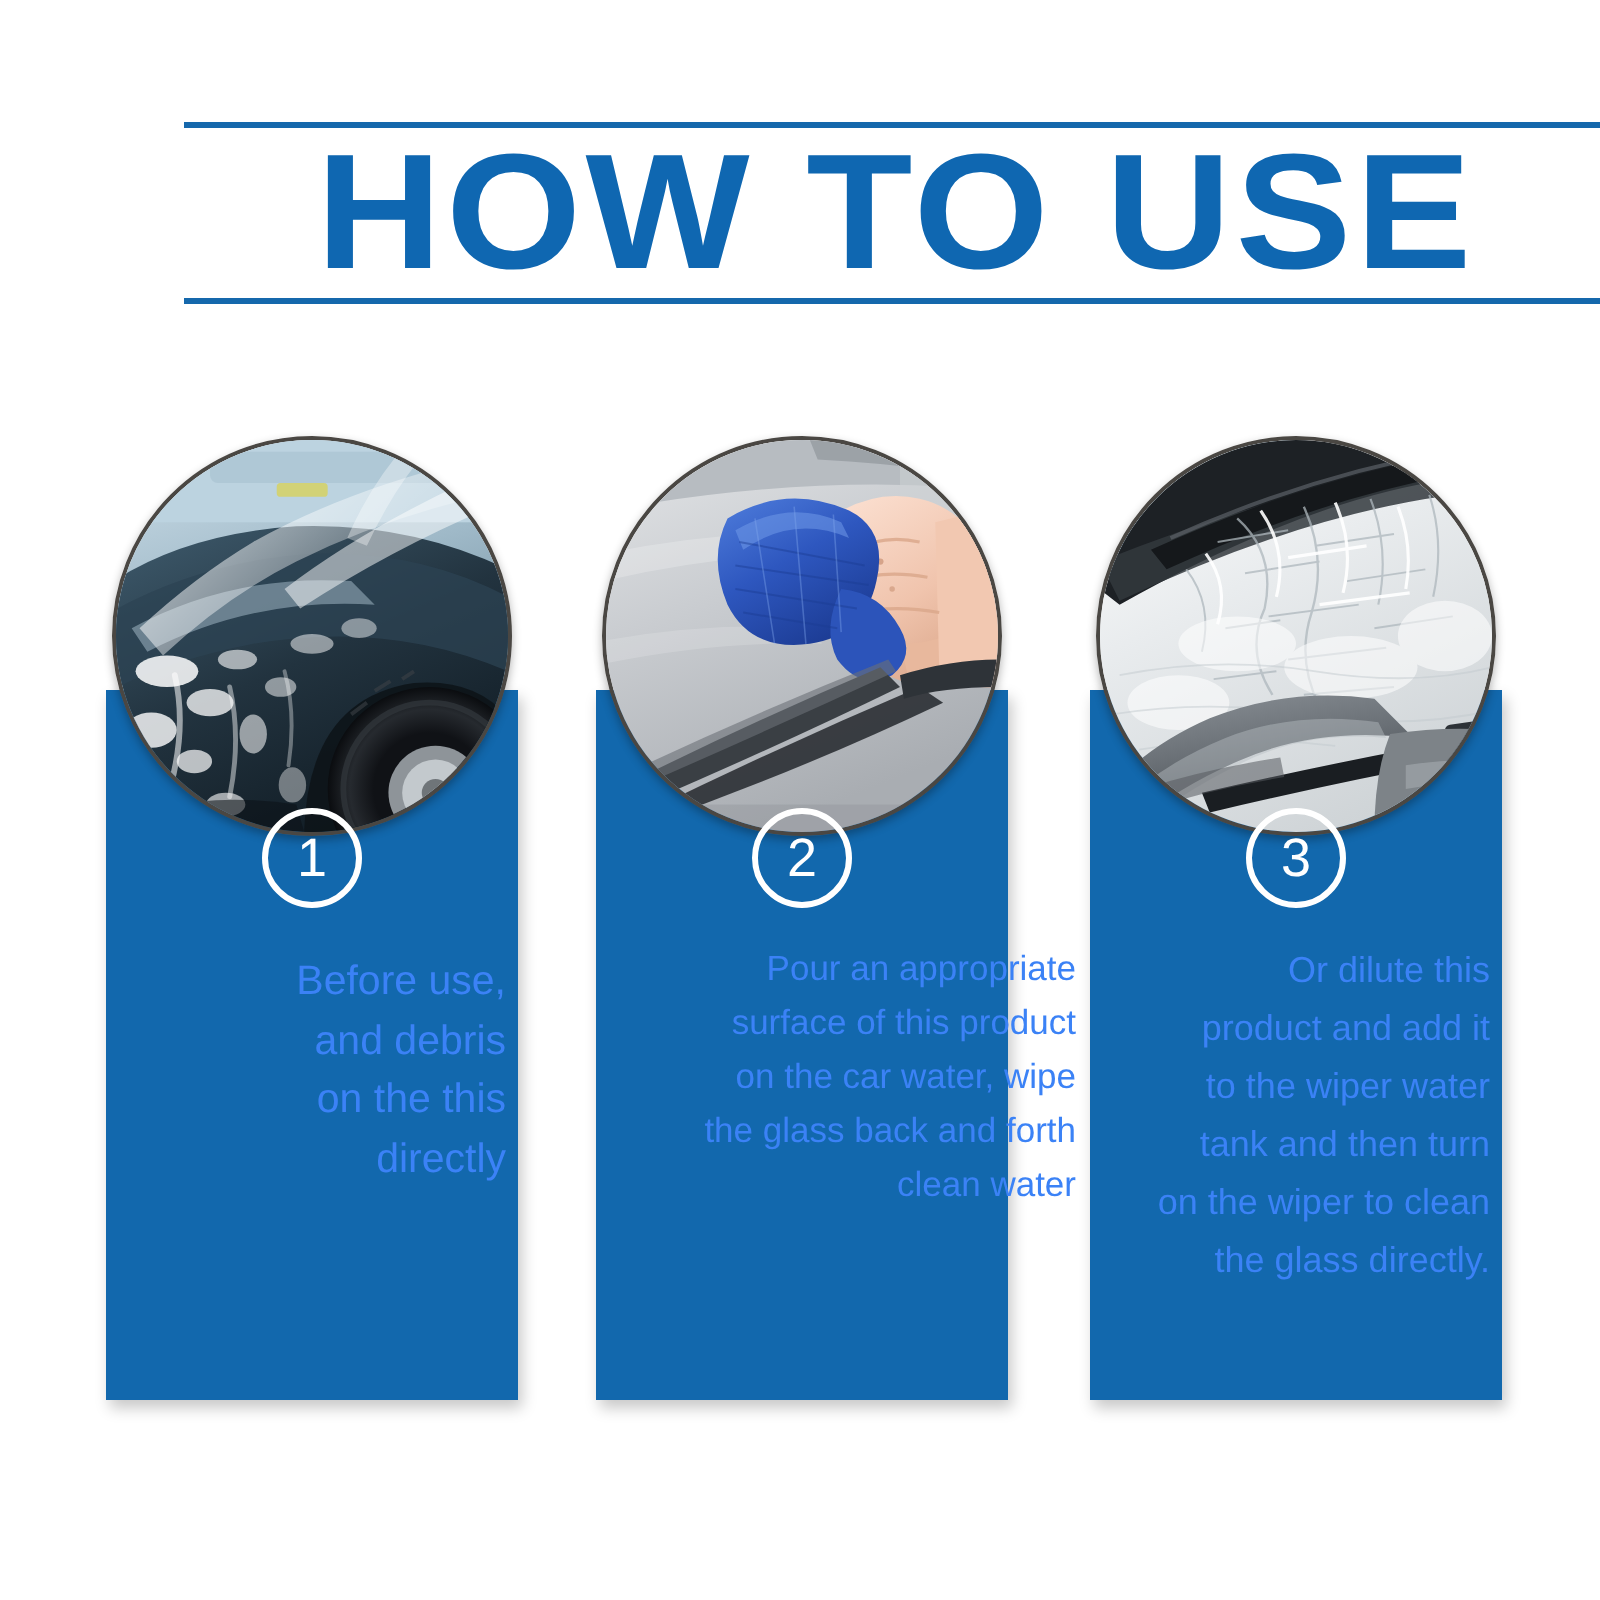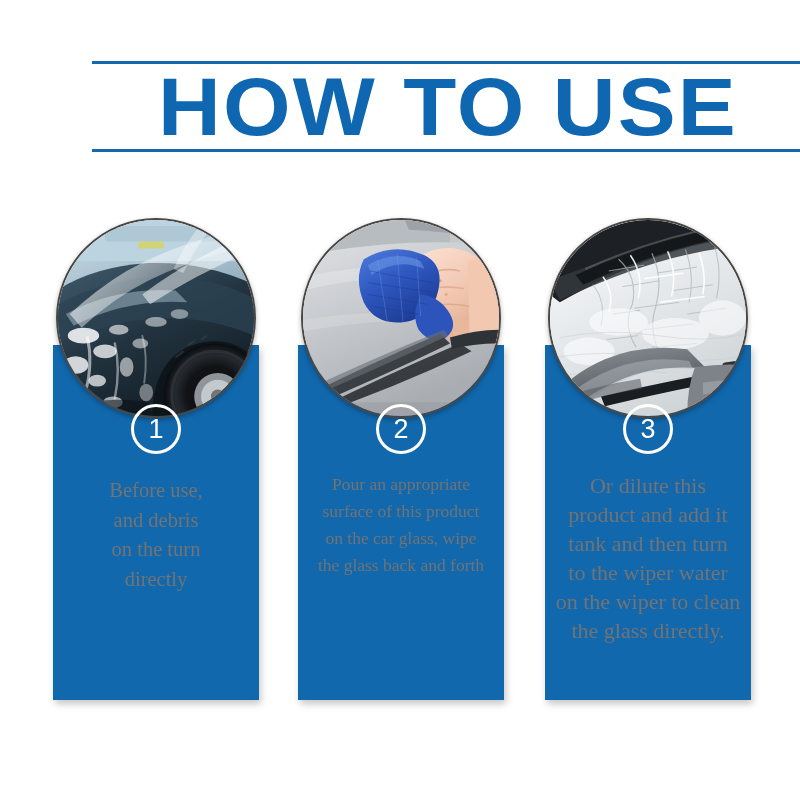--- a/index.html
+++ b/index.html
@@ -117,38 +117,39 @@
     font-family: "Liberation Sans", sans-serif;
     line-height: 1;
     background: transparent;
   }
 
   
   .caption {
     position: absolute;
     left: 6px;
     width: 194px;
-    text-align: center;
-    color: #737373;
-    font-family: Liberation Serif, serif;
+    text-align: right;
+    color: #3b82f6;
+    font-family: Liberation Sans, sans-serif;
     font-weight: 400;
   }
   .step-1 .caption {
     top: 258px;
     font-size: 20.5px;
     line-height: 29.5px;
   }
   .step-2 .caption {
     top: 253px;
     font-size: 17.5px;
     line-height: 27px;
+    margin-left: 40px;
   }
   .step-3 .caption {
     top: 253px;
-    font-size: 22px;
+    font-size: 18px;
     line-height: 29px;
   }
   .caption .line { display: block; white-space: nowrap; }
 </style>
 </head>
 <body>
 
 <div id="header">
   <div class="rule top"></div>
   <div id="page-title">HOW TO USE</div>
@@ -234,21 +235,21 @@
       </svg>
     </div>
 
     <div class="badge">
       <span>1</span>
     </div>
 
     <div class="caption">
       <span class="line">Before use,</span>
       <span class="line">and debris</span>
-      <span class="line">on the turn</span>
+      <span class="line">on the this</span>
       <span class="line">directly</span>
     </div>
   </div>
 
   <div class="step step-2">
     <div class="card"></div>
 
     <div class="photo">
       <svg viewBox="0 0 200 200" preserveAspectRatio="xMidYMid slice">
         <defs>
@@ -315,22 +316,23 @@
       </svg>
     </div>
 
     <div class="badge">
       <span>2</span>
     </div>
 
     <div class="caption">
       <span class="line">Pour an appropriate</span>
       <span class="line">surface of this product</span>
-      <span class="line">on the car glass, wipe</span>
+      <span class="line">on the car water, wipe</span>
       <span class="line">the glass back and forth</span>
+      <span class="line">clean water</span>
     </div>
   </div>
 
   <div class="step step-3">
     <div class="card"></div>
 
     <div class="photo">
       <svg viewBox="0 0 200 200" preserveAspectRatio="xMidYMid slice">
         <defs>
           <linearGradient id="s3frost" x1="0.1" y1="0" x2="0.6" y2="1">
@@ -402,20 +404,20 @@
       </svg>
     </div>
 
     <div class="badge">
       <span>3</span>
     </div>
 
     <div class="caption">
       <span class="line">Or dilute this</span>
       <span class="line">product and add it</span>
+      <span class="line">to the wiper water</span>
       <span class="line">tank and then turn</span>
-      <span class="line">to the wiper water</span>
       <span class="line">on the wiper to clean</span>
       <span class="line">the glass directly.</span>
     </div>
   </div>
 
 </div>
 
 </body></html>

